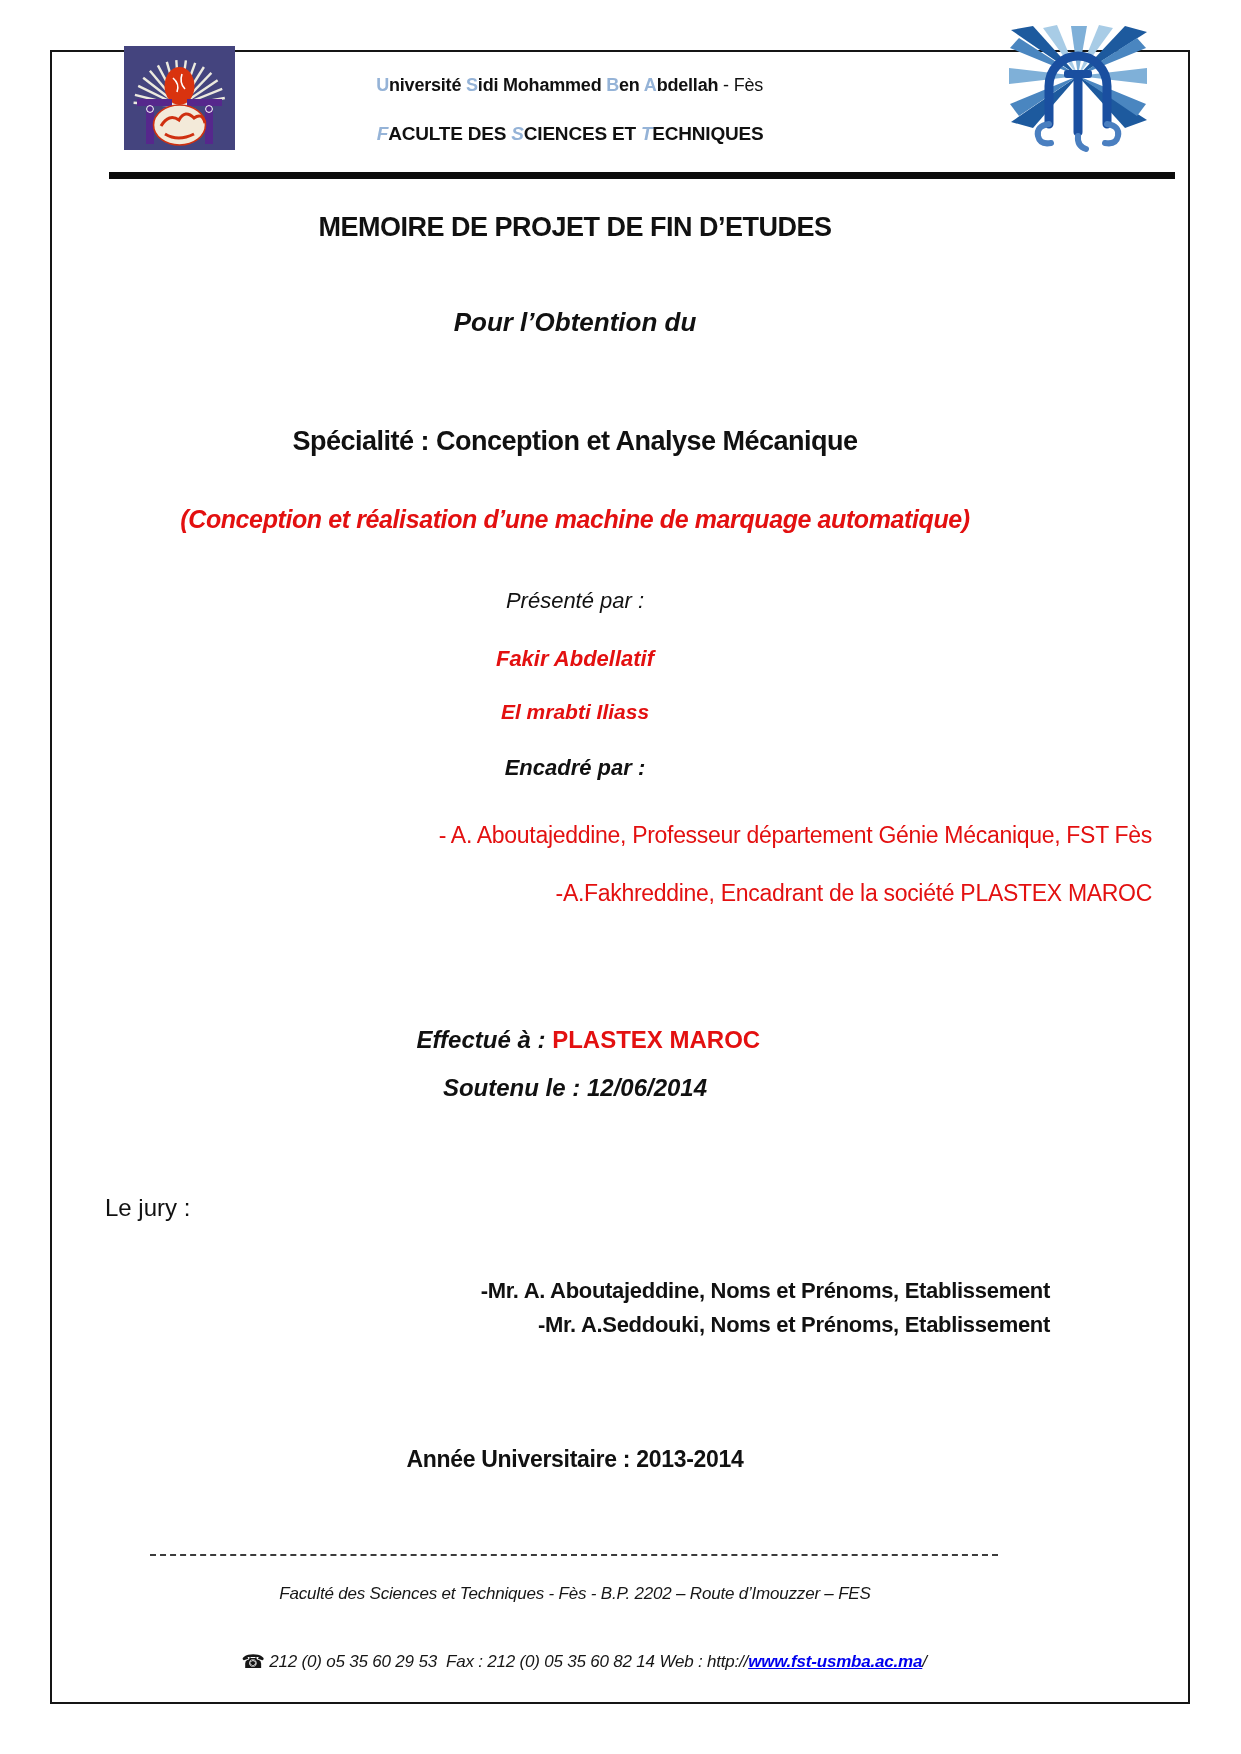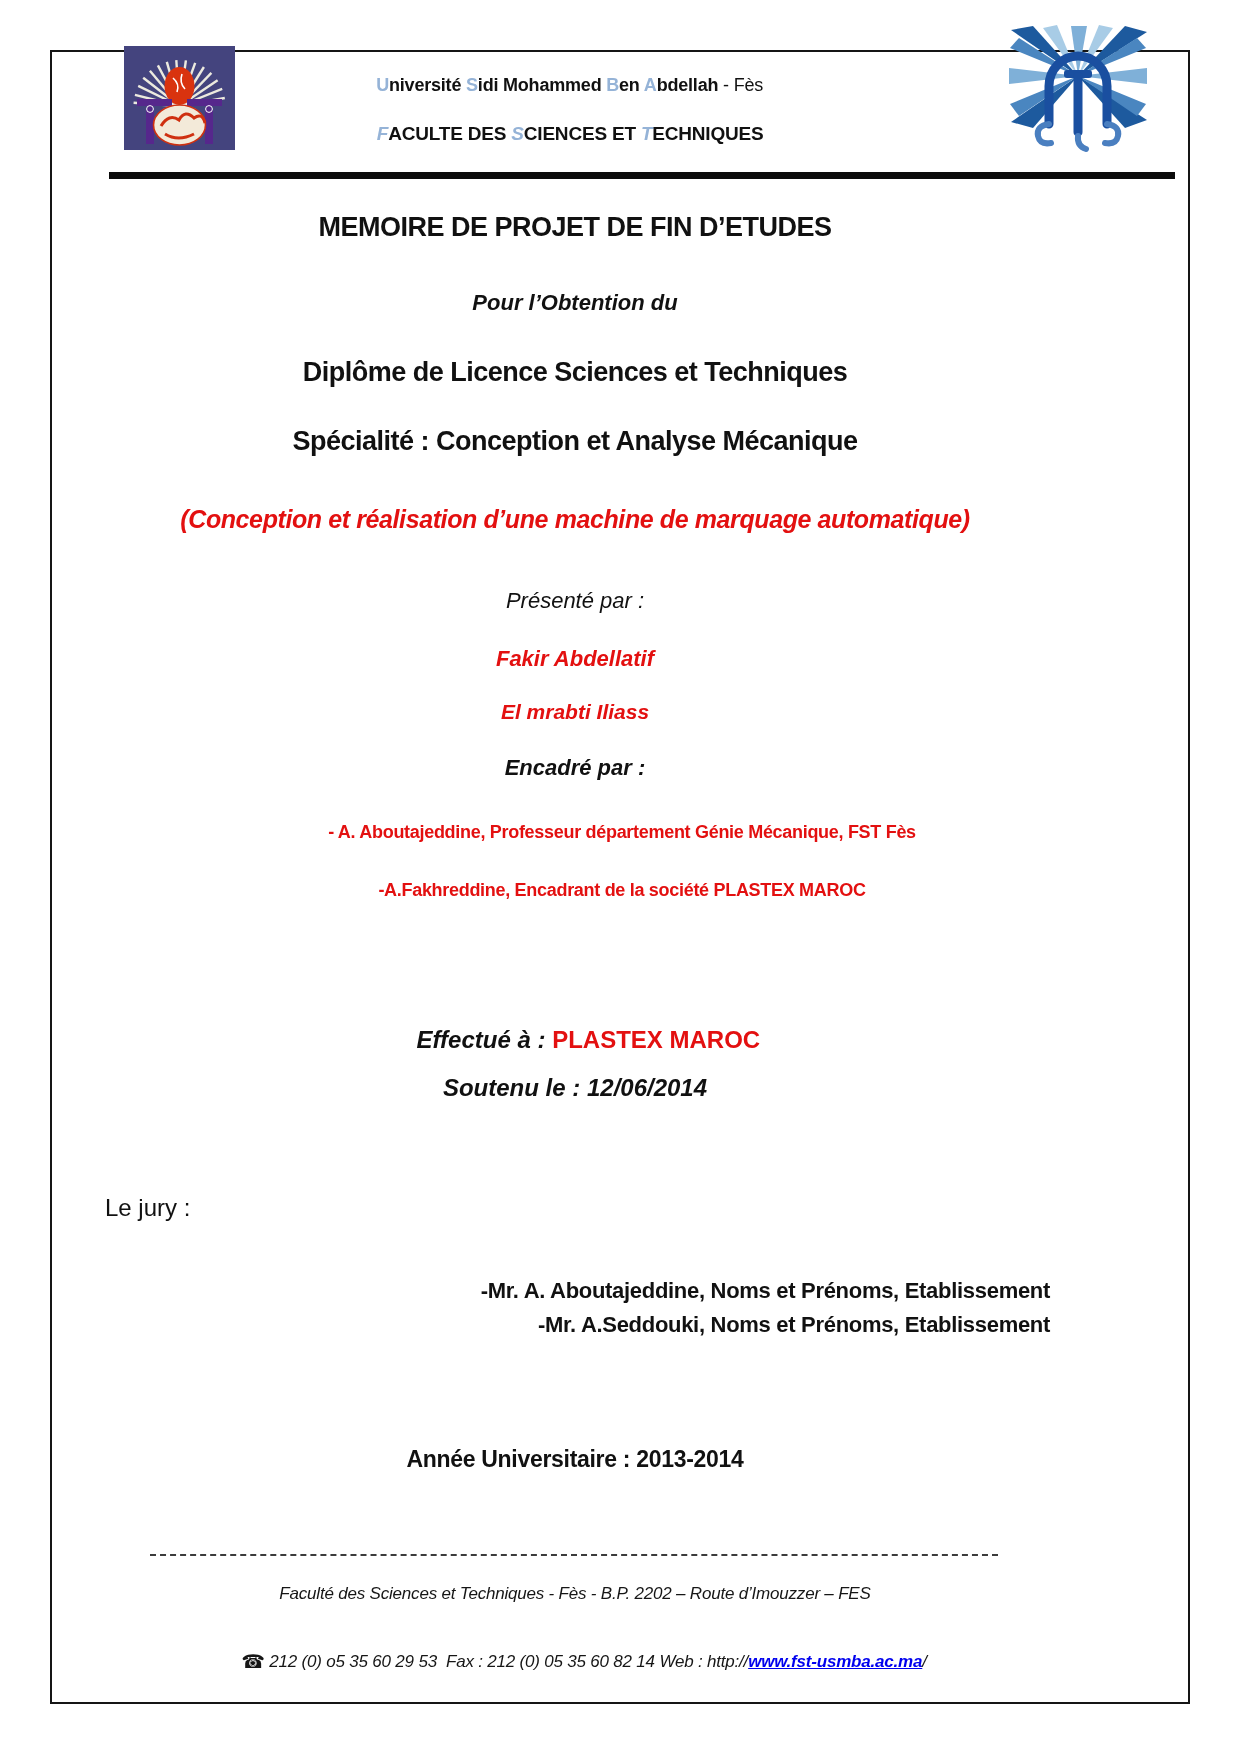--- a/index.html
+++ b/index.html
@@ -18,29 +18,29 @@
   .rich{white-space:pre-wrap;}
   
   .hdr-line1{left:230px;top:54px;width:660px;text-align:center;font-size:18px;font-weight:bold;letter-spacing:-0.2px;}
   .hdr-line1 .suffix{font-weight:normal;}
   .hdr-line2{left:230px;top:101px;width:660px;text-align:center;font-size:19px;font-weight:bold;letter-spacing:-0.2px;}
   .cap{color:var(--blue-init,#95b3d7);}
   .cap-i{color:var(--blue-init,#95b3d7);font-style:italic;}
   .thick-rule{left:109px;top:172px;width:1066px;height:7px;background:#0b0b0b;}
   
   .t-memoire{top:212px;font-size:27px;font-weight:bold;letter-spacing:-0.5px;}
-  .t-pour{top:290px;font-size:22px;font-weight:bold;font-style:italic;}
+  .t-pour{top:307px;font-size:26px;font-weight:bold;font-style:italic;}
   .t-diplome{top:357px;font-size:27px;font-weight:bold;letter-spacing:-0.5px;}
   .t-specialite{top:426px;font-size:27px;font-weight:bold;letter-spacing:-0.5px;}
   .t-subject{top:505px;font-size:25px;font-weight:bold;font-style:italic;color:var(--red,#e31010);letter-spacing:-0.4px;}
   .t-presente{top:588px;font-size:22px;font-weight:normal;font-style:italic;}
   .t-name0{top:646px;font-size:22px;font-weight:bold;font-style:italic;color:var(--red,#e31010);}
   .t-name1{top:700px;font-size:21px;font-weight:bold;font-style:italic;color:var(--red,#e31010);}
   .t-encadre{top:755px;font-size:22px;font-weight:bold;font-style:italic;}
-  .sup-line{left:92px;width:1060px;font-size:18px;font-weight:bold;color:var(--red,#e31010);letter-spacing:-0.3px;text-align:center;}
+  .sup-line{left:92px;width:1060px;font-size:23px;font-weight:normal;color:var(--red,#e31010);letter-spacing:-0.3px;text-align:right;}
   .sup0{top:822px;} .sup1{top:880px;}
   .t-effectue{top:998px;font-size:24px;font-weight:bold;font-style:italic;}
   .t-effectue .loc-value{color:var(--red,#e31010);font-style:normal;}
   .t-soutenu{top:1074px;font-size:24px;font-weight:bold;font-style:italic;}
   .jury-label{left:105px;top:1194px;font-size:24px;font-weight:normal;}
   .jury-row{left:250px;width:800px;font-size:22px;font-weight:bold;letter-spacing:-0.3px;text-align:right;margin-top:20px;}
   .jury-row .dash{display:inline-block;width:40px;}
   .jury0{top:1258px;} .jury1{top:1292px;}
   .t-annee{top:1446px;font-size:23px;font-weight:bold;letter-spacing:-0.3px;}
   
@@ -117,21 +117,20 @@
     <span class="cap-i">F</span><span>ACULTE DES </span><span class="cap-i">S</span><span>CIENCES ET </span><span class="cap-i">T</span><span>ECHNIQUES</span>
   </div>
   <div class="abs hdr-line1 rich">
     <span class="cap">U</span><span>niversité </span><span class="cap">S</span><span>idi Mohammed </span><span class="cap">B</span><span>en </span><span class="cap">A</span><span>bdellah</span><span class="suffix"> - Fès</span>
   </div>
 
   <div class="abs thick-rule"></div>
 
   <div class="abs center-col t-memoire">MEMOIRE DE PROJET DE FIN D’ETUDES</div>
   <div class="abs center-col t-pour">Pour l’Obtention du</div>
-  <div class="abs center-col t-diplome">Diplôme de Licence Sciences et Techniques</div>
   <div class="abs wide-col t-subject">(Conception et réalisation d’une machine de marquage automatique)</div>
   <div class="abs center-col t-specialite">Spécialité : Conception et Analyse Mécanique</div>
 
   <div class="abs center-col t-presente">Présenté par :</div>
   <div class="abs center-col t-name0">Fakir Abdellatif</div>
   <div class="abs center-col t-name1">El mrabti Iliass</div>
   <div class="abs center-col t-encadre">Encadré par :</div>
 
   <div class="abs sup-line sup0">- A. Aboutajeddine, Professeur département Génie Mécanique, FST Fès</div>
   <div class="abs sup-line sup1">-A.Fakhreddine, Encadrant de la société PLASTEX MAROC</div>

